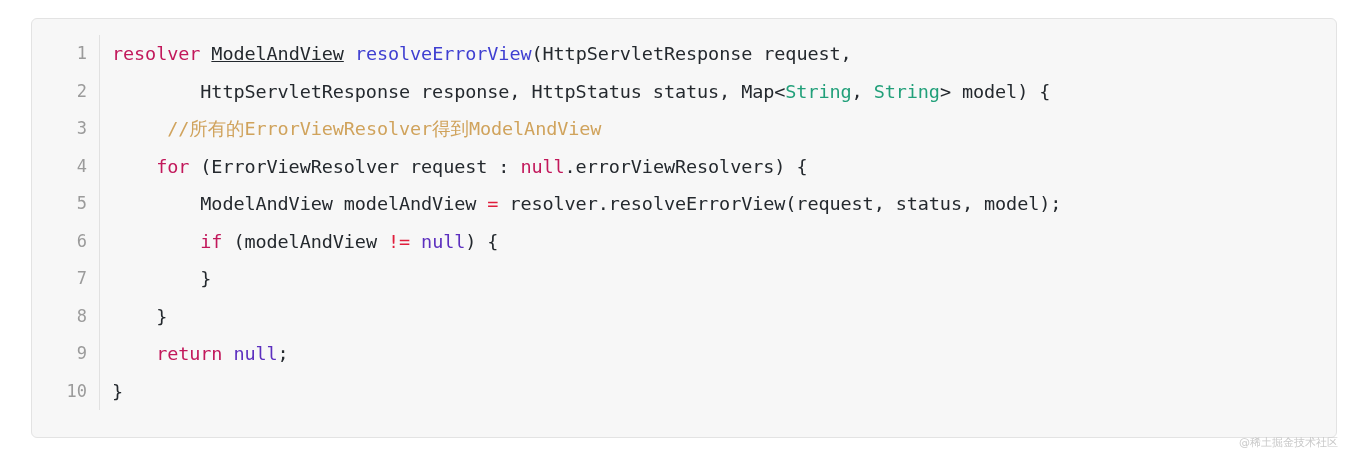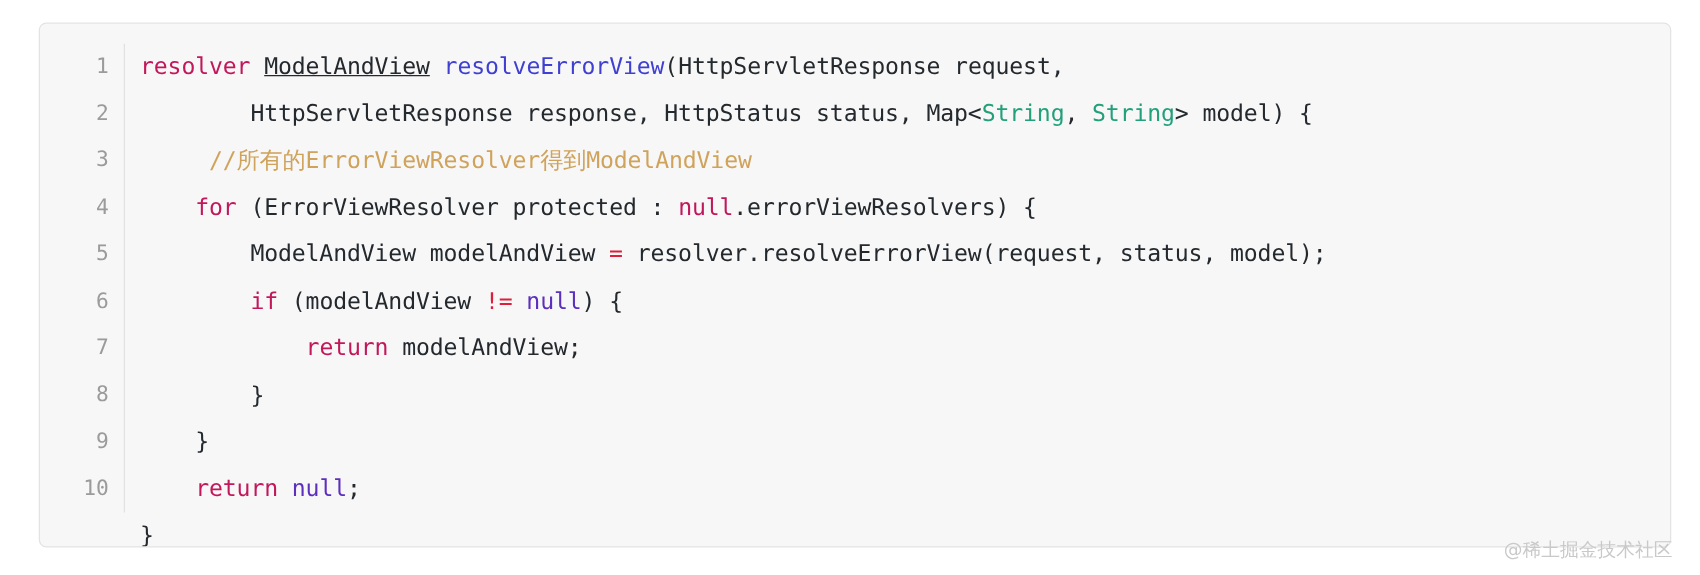--- a/index.html
+++ b/index.html
@@ -79,21 +79,21 @@
   .tok-generic  { color: #22a07a; }
   .tok-comment  { color: #d0a35c; }
   .tok-op       { color: #e01e3c; }
   .tok-null     { color: #5c2fbf; }
   .tok-plain    { color: #24292e; }
 
   .watermark {
     position: absolute;
     right: 22px;
     bottom: 10px;
-    font-size: 15px;
+    font-size: 11px;
     color: #c9c9c9;
     font-family: "DejaVu Sans", sans-serif;
     white-space: nowrap;
     user-select: none;
     margin-left: 12px;
   }
 </style>
 </head>
 <body>
 
@@ -108,24 +108,23 @@
         <span class="ln">6</span>
         <span class="ln">7</span>
         <span class="ln">8</span>
         <span class="ln">9</span>
         <span class="ln">10</span>
       </div>
     <div class="code-lines">
         <span class="line"><span class="tok-kw">resolver</span><span class="tok-plain"> </span><span class="tok-type">ModelAndView</span><span class="tok-plain"> </span><span class="tok-fn">resolveErrorView</span><span class="tok-plain">(HttpServletResponse request,</span></span>
         <span class="line"><span class="tok-plain">        HttpServletResponse response, HttpStatus status, Map&lt;</span><span class="tok-generic">String</span><span class="tok-plain">, </span><span class="tok-generic">String</span><span class="tok-plain">&gt; model) {</span></span>
         <span class="line"><span class="tok-plain">     </span><span class="tok-comment">//所有的ErrorViewResolver得到ModelAndView</span></span>
-        <span class="line"><span class="tok-plain">    </span><span class="tok-kw">for</span><span class="tok-plain"> (ErrorViewResolver protected : </span><span class="tok-kw">null</span><span class="tok-plain">.errorViewResolvers) {</span></span>
+        <span class="line"><span class="tok-plain">    </span><span class="tok-kw">for</span><span class="tok-plain"> (ErrorViewResolver request : </span><span class="tok-kw">null</span><span class="tok-plain">.errorViewResolvers) {</span></span>
         <span class="line"><span class="tok-plain">        ModelAndView modelAndView </span><span class="tok-op">=</span><span class="tok-plain"> resolver.resolveErrorView(request, status, model);</span></span>
         <span class="line"><span class="tok-plain">        </span><span class="tok-kw">if</span><span class="tok-plain"> (modelAndView </span><span class="tok-op">!=</span><span class="tok-plain"> </span><span class="tok-null">null</span><span class="tok-plain">) {</span></span>
-        <span class="line"><span class="tok-plain">            </span><span class="tok-kw">return</span><span class="tok-plain"> modelAndView;</span></span>
         <span class="line"><span class="tok-plain">        }</span></span>
         <span class="line"><span class="tok-plain">    }</span></span>
         <span class="line"><span class="tok-plain">    </span><span class="tok-kw">return</span><span class="tok-plain"> </span><span class="tok-null">null</span><span class="tok-plain">;</span></span>
         <span class="line"><span class="tok-plain">}</span></span>
       </div>
   </div>
 </div>
 
 <div class="watermark">@稀土掘金技术社区</div>
 

